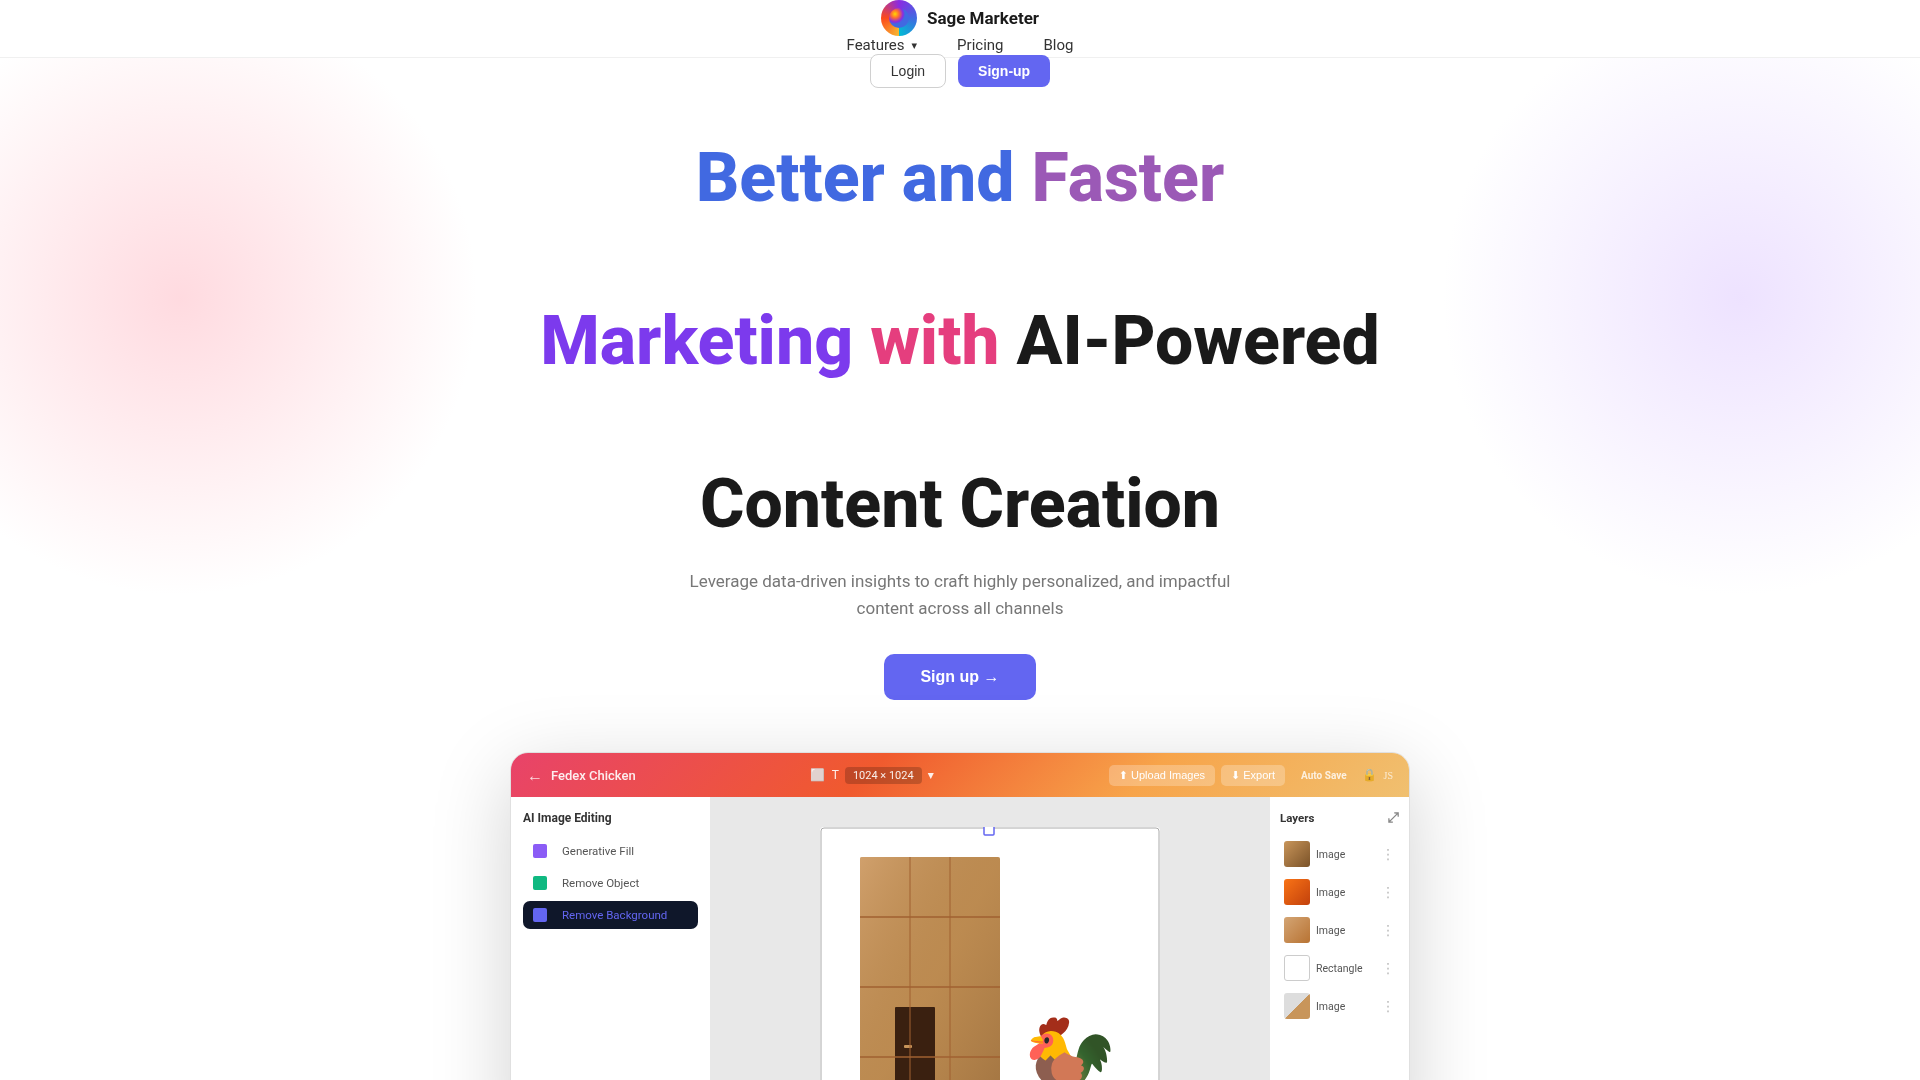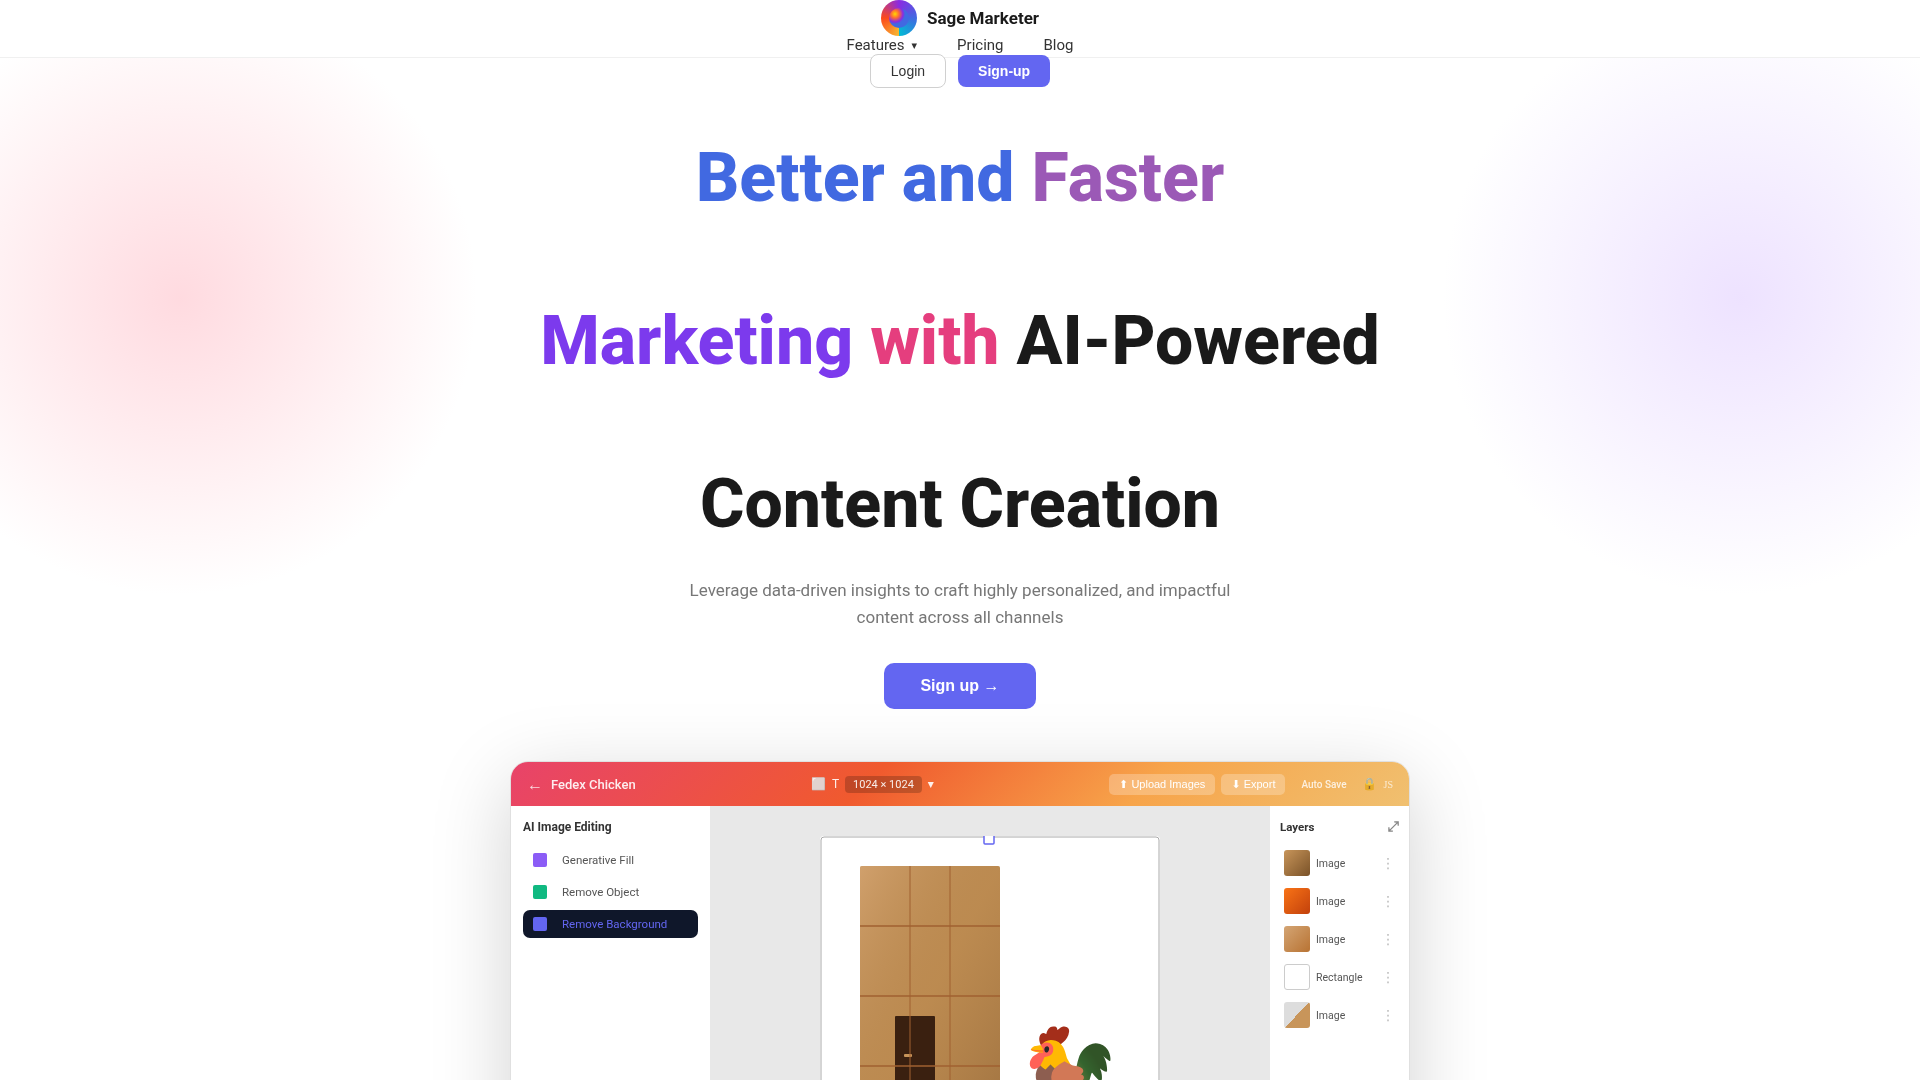--- a/index.html
+++ b/index.html
@@ -131,21 +131,21 @@
     .word-marketing { color: #7c3aed; }
     .word-with { color: #e53e7e; text-align: right; }
     .word-ai { color: #1a1a1a; }
 
     .hero-subtitle {
       text-align: center;
       color: #777;
       font-size: 17px;
       line-height: 1.6;
       max-width: 560px;
-      margin-top: 31px;
+      margin-top: 22px;
       position: relative;
       z-index: 2;
     }
     .hero-cta {
       margin-top: 32px;
       position: relative;
       z-index: 2;
     }
     .btn-cta {
       padding: 14px 36px;
@@ -221,21 +221,21 @@
       font-size: 11px;
       font-weight: 500;
       cursor: pointer;
       border: none;
       display: flex;
       align-items: center;
       gap: 4px;
     }
     .tb-btn-upload { background: rgba(255,255,255,0.25); color: #fff; }
     .tb-btn-export { background: rgba(255,255,255,0.25); color: #fff; }
-    .tb-btn-autosave { background: transparent; color: rgba(255,255,255,0.8); font-size: 10px; }
+    .tb-btn-autosave { background: transparent; color: rgba(255,255,255,0.8); font-size: 10px; font-weight: bold; }
 
     .demo-body {
       display: flex;
       background: #f8f8f8;
       height: 350px;
     }
     .demo-left-panel {
       width: 200px;
       background: #fff;
       border-right: 1px solid #e8e8e8;

